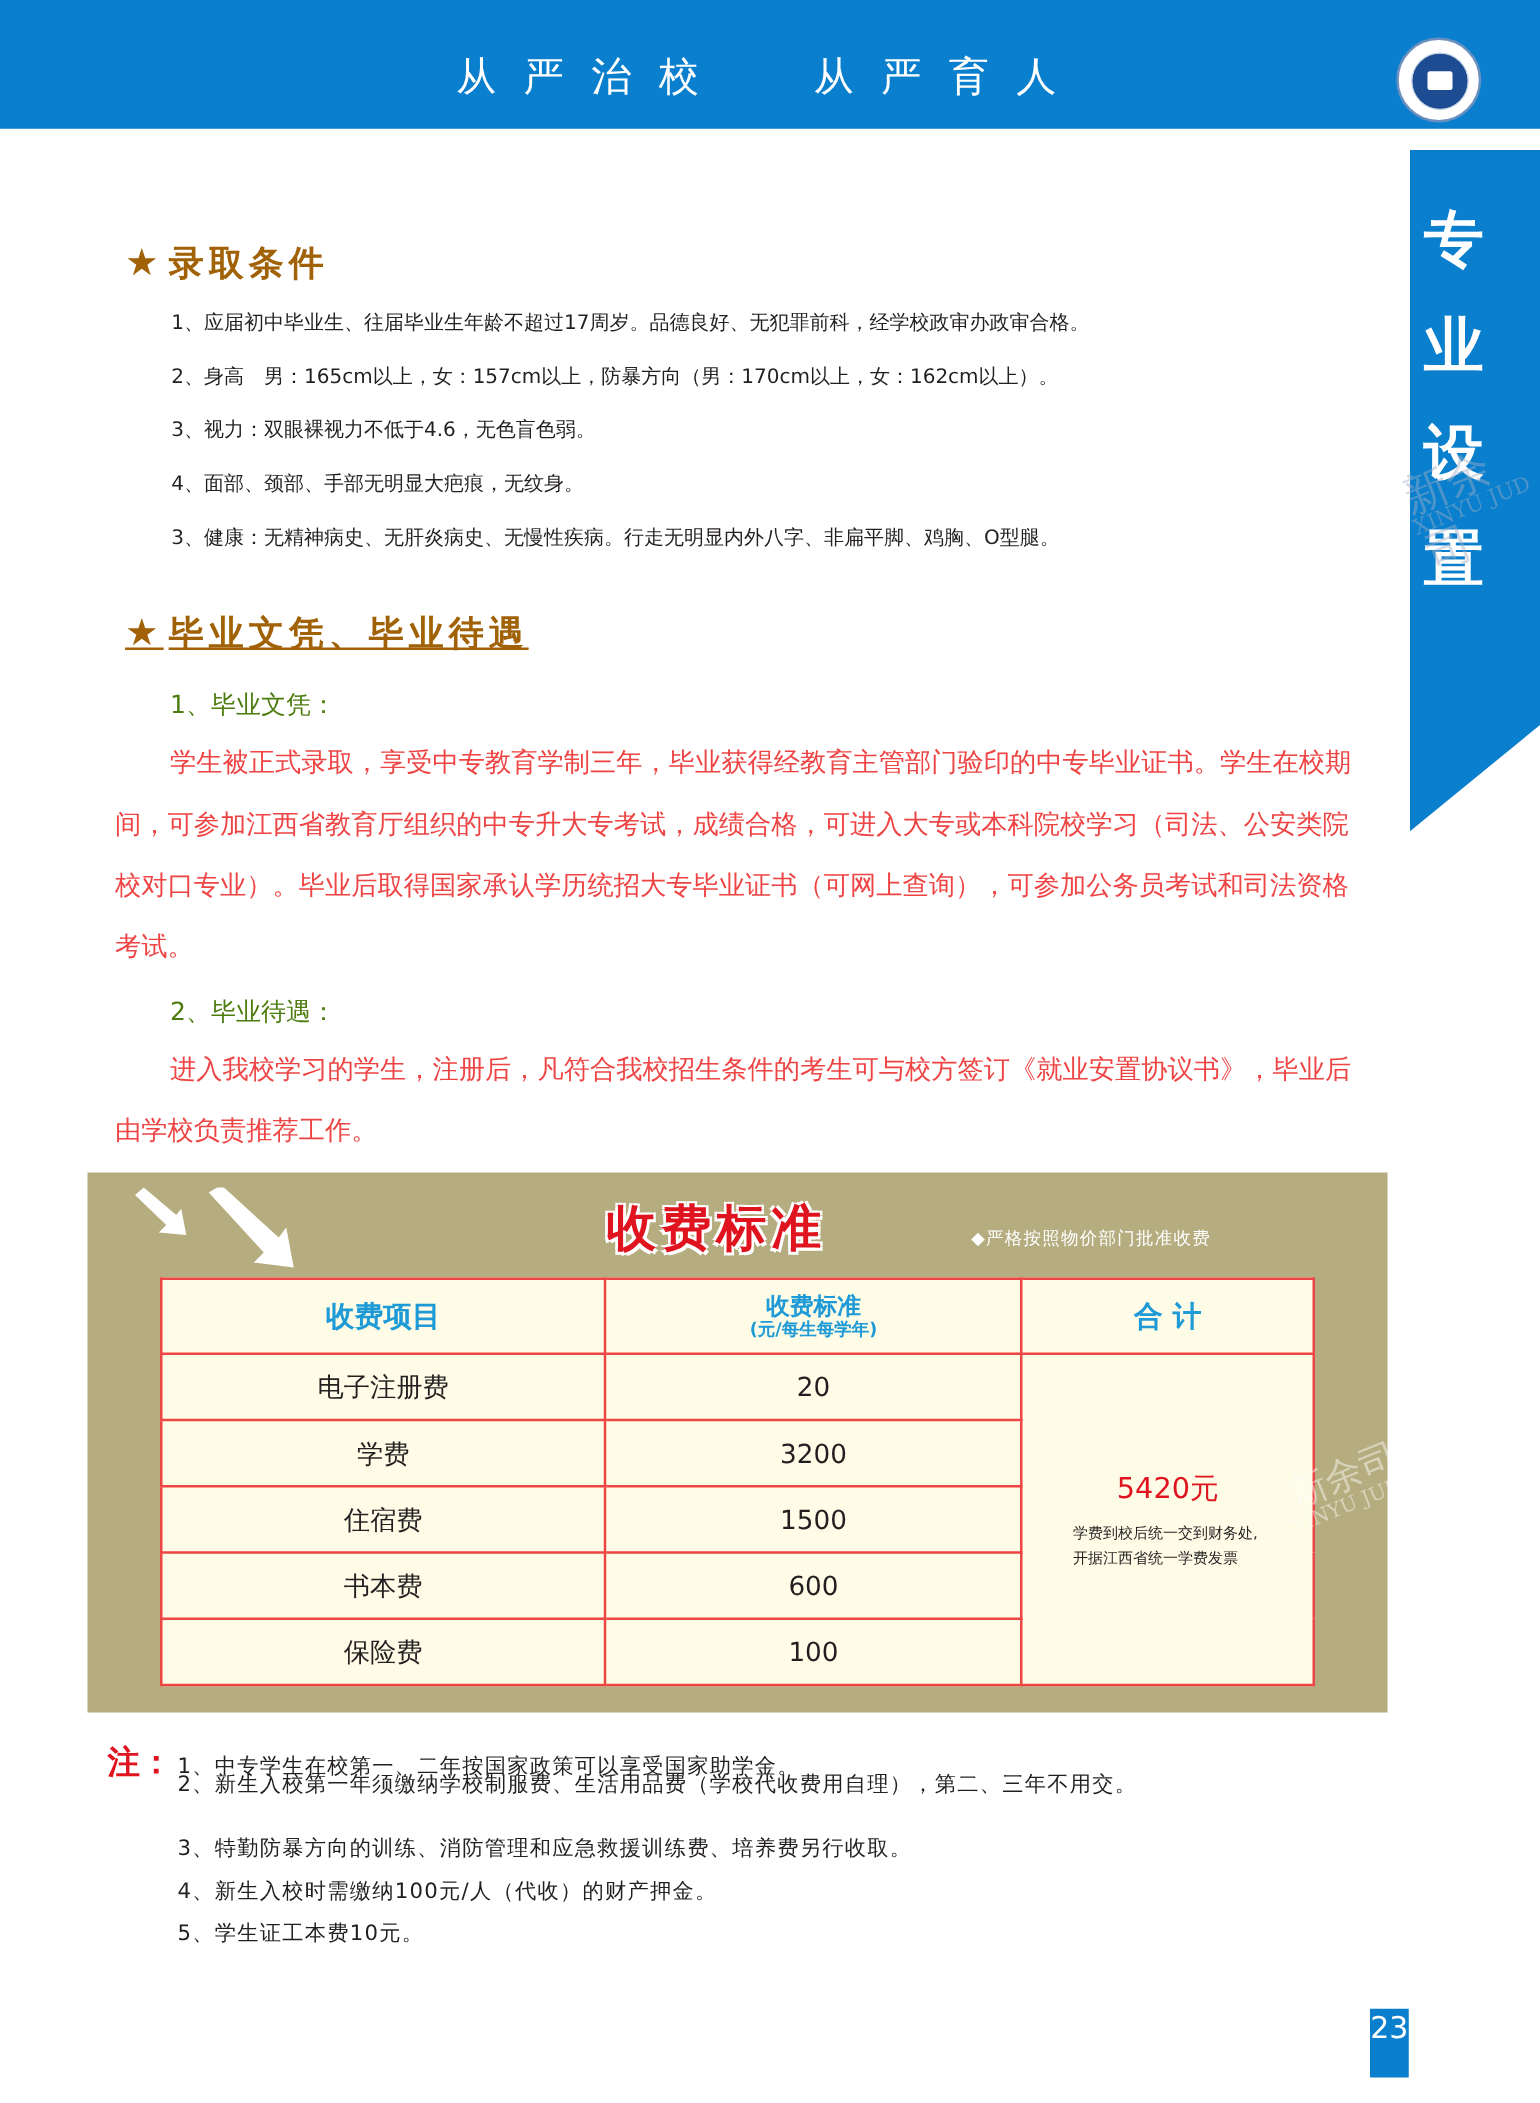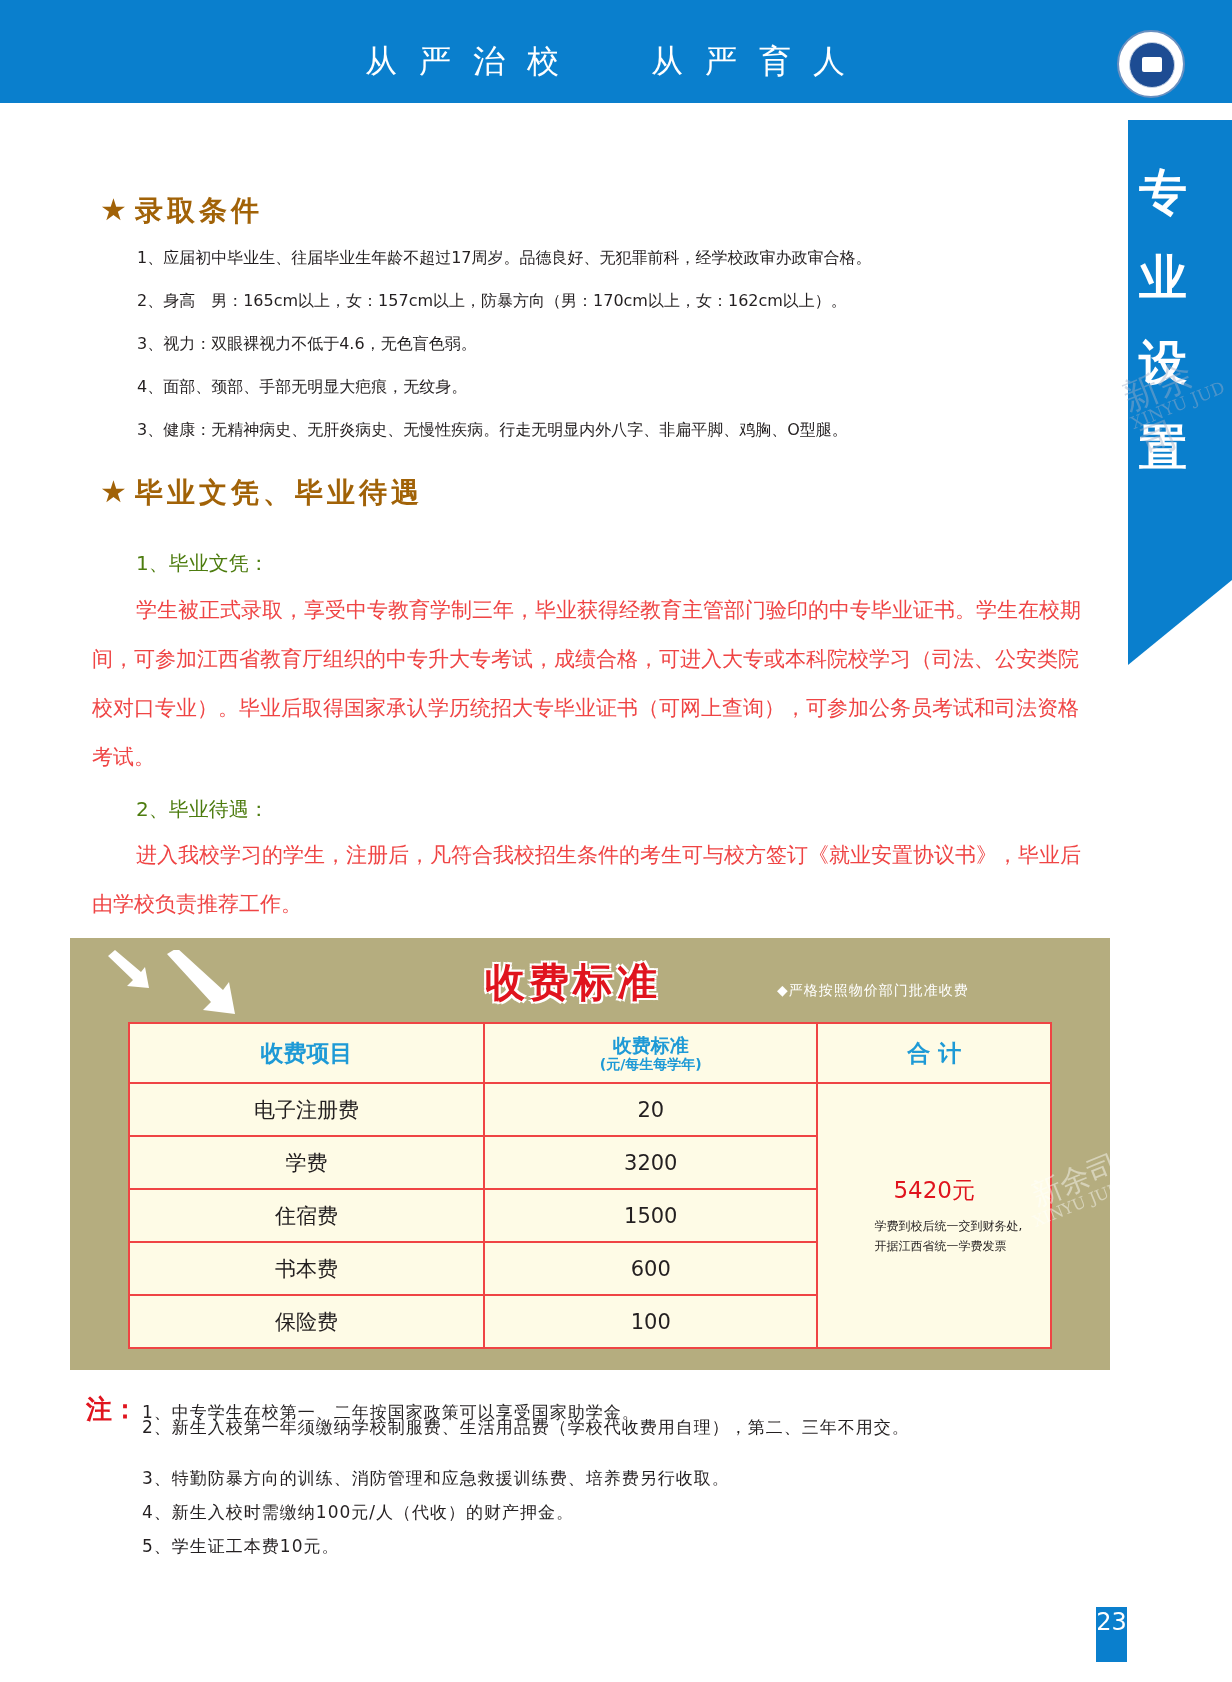--- a/index.html
+++ b/index.html
@@ -89,21 +89,21 @@
     border: 2px solid #ef4444; text-align: center; padding: 0;
   }
   table.fees th {
     height: 58px; color: #1e9ad6; font-weight: bold; font-size: 23px;
   }
   table.fees th .sub { display: block; font-size: 14px; line-height: 16px; }
   table.fees th .main2 { display: block; font-size: 19px; line-height: 22px; }
   table.fees td { height: 51px; font-size: 21px; color: #231f20; }
   td.total-cell { vertical-align: middle; }
   .total-amount { color: #e0141e; font-size: 23px; display: block; margin-bottom: 10px; }
-  .total-note { font-size: 12px; color: #231f20; display: block; line-height: 20px; text-align: left; padding-left: 56px; }
+  .total-note { font-size: 12px; color: #231f20; display: block; line-height: 20px; text-align: left; padding-left: 40px; }
   .notes-label {
     position: absolute; left: 86px; top: 1392px; color: #e0141e;
     font-family: "DejaVu Serif", "Liberation Serif", serif; font-size: 26px; font-weight: bold;
   }
   .note-line {
     position: absolute; left: 142px; font-size: 17px; color: #231f20; white-space: nowrap; letter-spacing: 1px;
   }
   .page-num {
     position: absolute; left: 1096px; top: 1607px; width: 31px; height: 55px;
     background: #0a7fcd; color: #fff; font-size: 24px; text-align: center; line-height: 30px;
@@ -135,21 +135,21 @@
 
 <div class="section-title" style="top:192px;">
   <span class="star">★</span><span>录取条件</span>
 </div>
 <div class="line" style="top:248px;">1、应届初中毕业生、往届毕业生年龄不超过17周岁。品德良好、无犯罪前科，经学校政审办政审合格。</div>
 <div class="line" style="top:291px;">2、身高　男：165cm以上，女：157cm以上，防暴方向（男：170cm以上，女：162cm以上）。</div>
 <div class="line" style="top:334px;">3、视力：双眼裸视力不低于4.6，无色盲色弱。</div>
 <div class="line" style="top:377px;">4、面部、颈部、手部无明显大疤痕，无纹身。</div>
 <div class="line" style="top:420px;">3、健康：无精神病史、无肝炎病史、无慢性疾病。行走无明显内外八字、非扁平脚、鸡胸、O型腿。</div>
 
-<div class="section-title" style="top:474px;">
+<div class="section-title" style="top:488px;text-decoration:underline;">
   <span class="star">★</span><span>毕业文凭、毕业待遇</span>
 </div>
 <div class="sub-heading" style="top:550px;">1、毕业文凭：</div>
 <div class="para" style="top:586px;"><span class="indent"></span><span>学生被正式录取，享受中专教育学制三年，毕业获得经教育主管部门验印的中专毕业证书。学生在校期间，可参加江西省教育厅组织的中专升大专考试，成绩合格，可进入大专或本科院校学习（司法、公安类院校对口专业）。毕业后取得国家承认学历统招大专毕业证书（可网上查询），可参加公务员考试和司法资格考试。</span></div>
 <div class="sub-heading" style="top:796px;">2、毕业待遇：</div>
 <div class="para" style="top:831px;"><span class="indent"></span><span>进入我校学习的学生，注册后，凡符合我校招生条件的考生可与校方签订《就业安置协议书》，毕业后由学校负责推荐工作。</span></div>
 
 <div class="fee-panel"></div>
 <svg class="arrow" style="left:105px; top:950px;" width="150" height="65" viewBox="0 0 150 65">
   <polygon points="3,6 10,0 36,22 40,17 44,38 22,36 28,30" fill="#ffffff"></polygon>

